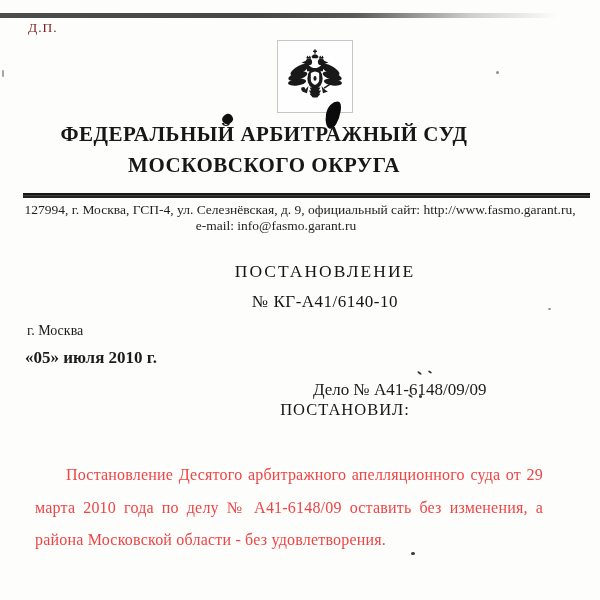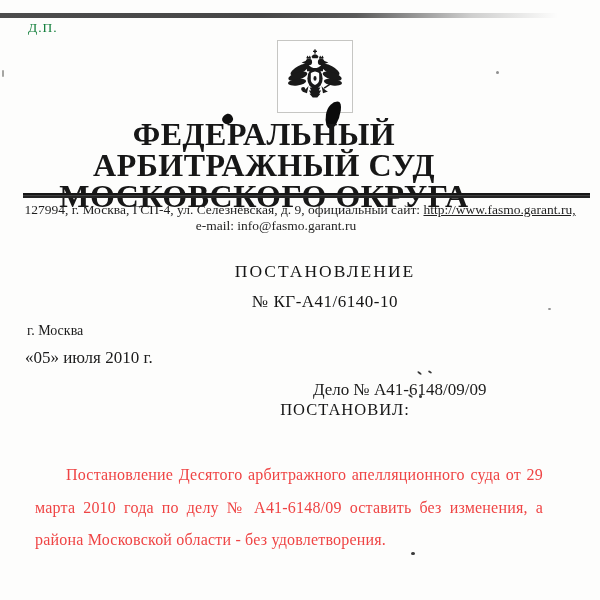--- a/index.html
+++ b/index.html
@@ -15,21 +15,21 @@
 
   
   .scan-bar {
     position: absolute; left: 0; top: 13px; width: 575px; height: 4.5px;
     background: linear-gradient(to right,
       #4c4c4c 0%, #474747 45%, #5a5a5a 62%, rgba(120,120,120,0.35) 82%, rgba(150,150,150,0) 97%);
   }
 
   .dp-mark {
     position: absolute; left: 28px; top: 20px;
-    font-size: 13.5px; letter-spacing: 1px; color: #15803d;
+    font-size: 13.5px; letter-spacing: 1px; color: #7f1d1d;
   }
 
   
   .emblem-box {
     position: absolute; left: 277px; top: 40px; width: 74px; height: 71px;
     border: 1px solid #c6c6c3; background: #fefefe;
     display: flex; align-items: center; justify-content: center;
   }
   .emblem-box svg { display: block; }
 
@@ -51,50 +51,50 @@
   .speck-c { left: 408px; top: 395px; width: 5px; height: 2px; transform: rotate(32deg); }
   .speck-d { left: 419px; top: 395px; width: 3px; height: 2.5px; }
   .speck-e { left: 411px; top: 552px; width: 3.5px; height: 3px; }
   .speck-f { left: 496px; top: 71px; width: 3px; height: 3px; background: #8f8f8f; }
   .speck-g { left: 2px; top: 70px; width: 2px; height: 7px; background: #a5a5a2; border-radius: 1px; }
   .speck-h { left: 548px; top: 308px; width: 3px; height: 2px; background: #8f8f8f; }
 
   .court-name {
     position: absolute; left: 0; top: 119px; width: 528px;
     text-align: center; font-weight: bold;
-    font-size: 32px; line-height: 31px; letter-spacing: 0.5px; color: #171717;
+    font-size: 21px; line-height: 31px; letter-spacing: 0.5px; color: #171717;
   }
 
   .header-rule {
     position: absolute; left: 23px; top: 193px; width: 567px; height: 4.5px;
     background: linear-gradient(#161616 0 30%, #6b6b6b 42%, #242424 55% 100%);
   }
 
   .address-line {
     position: absolute; left: 0; top: 202px; width: 600px;
     text-align: center; font-size: 13.5px; line-height: 16px; color: #1f1f1f;
     white-space: nowrap;
   }
-  .address-line .link { text-decoration: underline; }
+  .address-line .link { }
   .email-line {
     position: absolute; left: 0; top: 218px; width: 552px;
     text-align: center; font-size: 13.5px; color: #1f1f1f;
   }
 
   .doc-type {
     position: absolute; left: 25px; top: 261px; width: 600px;
     text-align: center; font-size: 17.5px; letter-spacing: 2px; color: #151515;
   }
   .doc-number {
     position: absolute; left: 25px; top: 292px; width: 600px;
     text-align: center; font-size: 17px; letter-spacing: 0.5px; color: #151515;
   }
 
   .city-label    { position: absolute; left: 27px; top: 323px; font-size: 14px; }
-  .date-label    { position: absolute; left: 25px; top: 348px; font-size: 17px; }
+  .date-label    { position: absolute; left: 25px; top: 348px; font-size: 17px; font-weight: bold; }
   .case-number   { position: absolute; left: 313px; top: 348px; font-size: 17px; margin-top: 32px; }
 
   .resolution-heading {
     position: absolute; left: 45px; top: 400px; width: 600px;
     text-align: center; font-size: 16.5px; letter-spacing: 1px; color: #161616;
   }
 
   .body-par {
     position: absolute; left: 35px; top: 459px; width: 508px;
     font-size: 16px; line-height: 32.6px; color: #ef4444;

